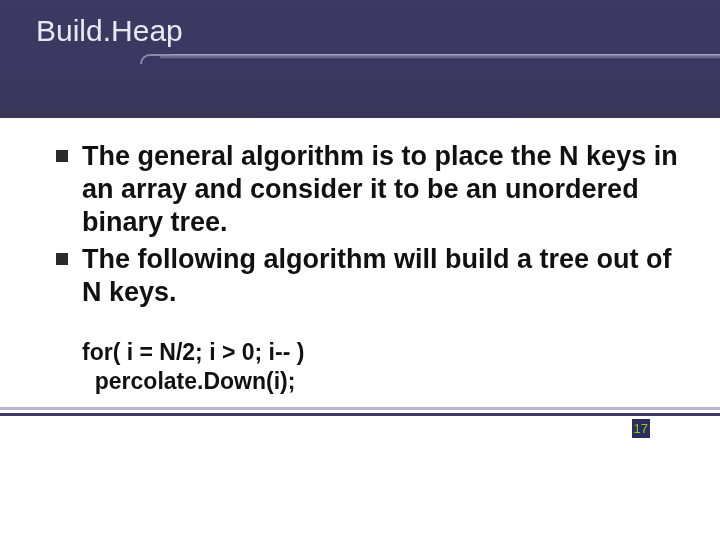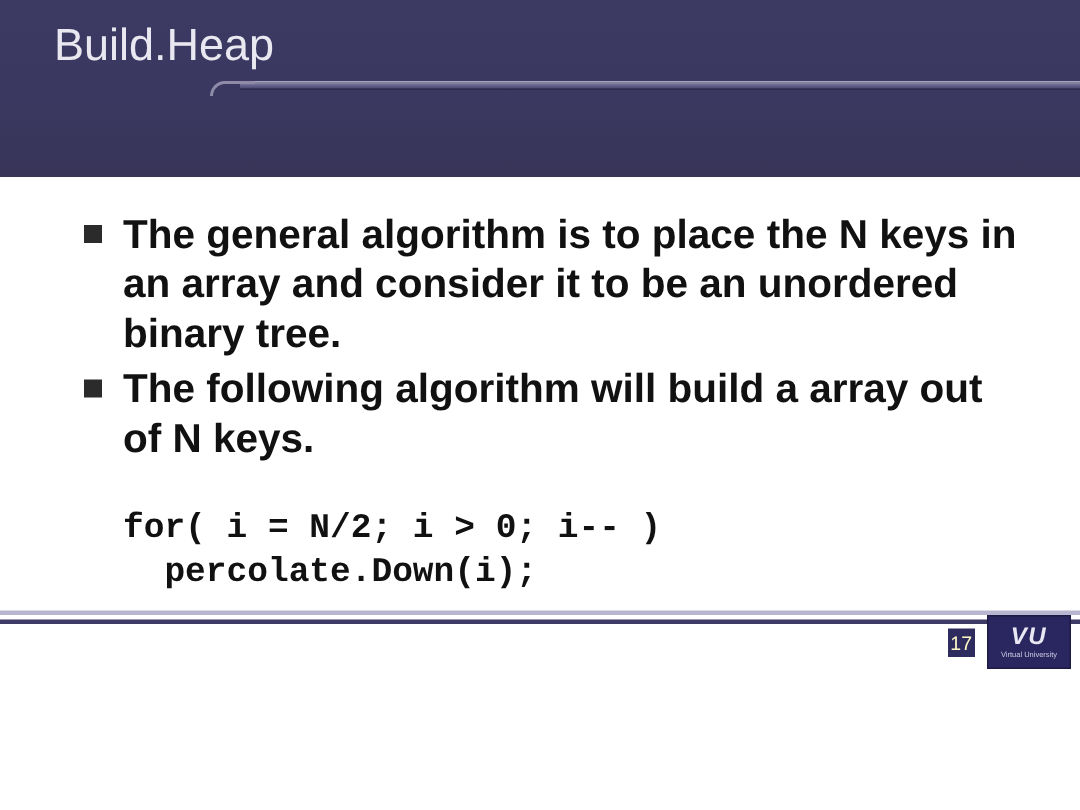--- a/index.html
+++ b/index.html
@@ -73,21 +73,21 @@
   }
   .bullet .text {
     color: #111;
     font-size: 27px;
     line-height: 1.22;
   }
   .code-block {
     position: absolute;
     top: 338px;
     left: 82px;
-    font-family: Liberation Mono, monospace;
+    font-family: Liberation Sans, sans-serif;
     font-size: 23px;
     font-weight: bold;
     color: #111;
     white-space: pre;
     line-height: 1.25;
   }
   .footer {
     position: absolute;
     left: 0;
     width: 100%;
@@ -104,21 +104,21 @@
     position: absolute;
     bottom: 32px; left: 0; right: 0;
     height: 3px;
     background: #3d3b66;
   }
   .page-num {
     position: absolute;
     right: 70px;
     bottom: 10px;
     background: #2e2b5e;
-    color: #fef9c3;
+    color: #84cc16;
     font-size: 13px;
     padding: 2px 2px;
   }
   .logo {
     position: absolute;
     right: 6px;
     bottom: 2px;
     width: 56px;
     height: 36px;
     background: #2a2760;
@@ -155,30 +155,26 @@
     <div class="title">Build.Heap</div>
   </div>
 
   <div class="content">
     <div class="bullet">
       <div class="marker"></div>
       <div class="text">The general algorithm is to place the N keys in an array and consider it to be an unordered binary tree.</div>
     </div>
     <div class="bullet">
       <div class="marker"></div>
-      <div class="text">The following algorithm will build a array out of N keys.</div>
+      <div class="text">The following algorithm will build a tree out of N keys.</div>
     </div>
   </div>
 
   <div class="code-block"><span>for( i = N/2; i &gt; 0; i-- )</span>
 <span>  percolate.Down(i);</span></div>
 
   <div class="footer">
     <div class="footer-line1"></div>
     <div class="footer-line2"></div>
     <div class="page-num">17</div>
-    <div class="logo">
-      <div class="vu">VU</div>
-      <div class="sub">Virtual University</div>
-    </div>
   </div>
 
 </div>
 
 </body></html>

